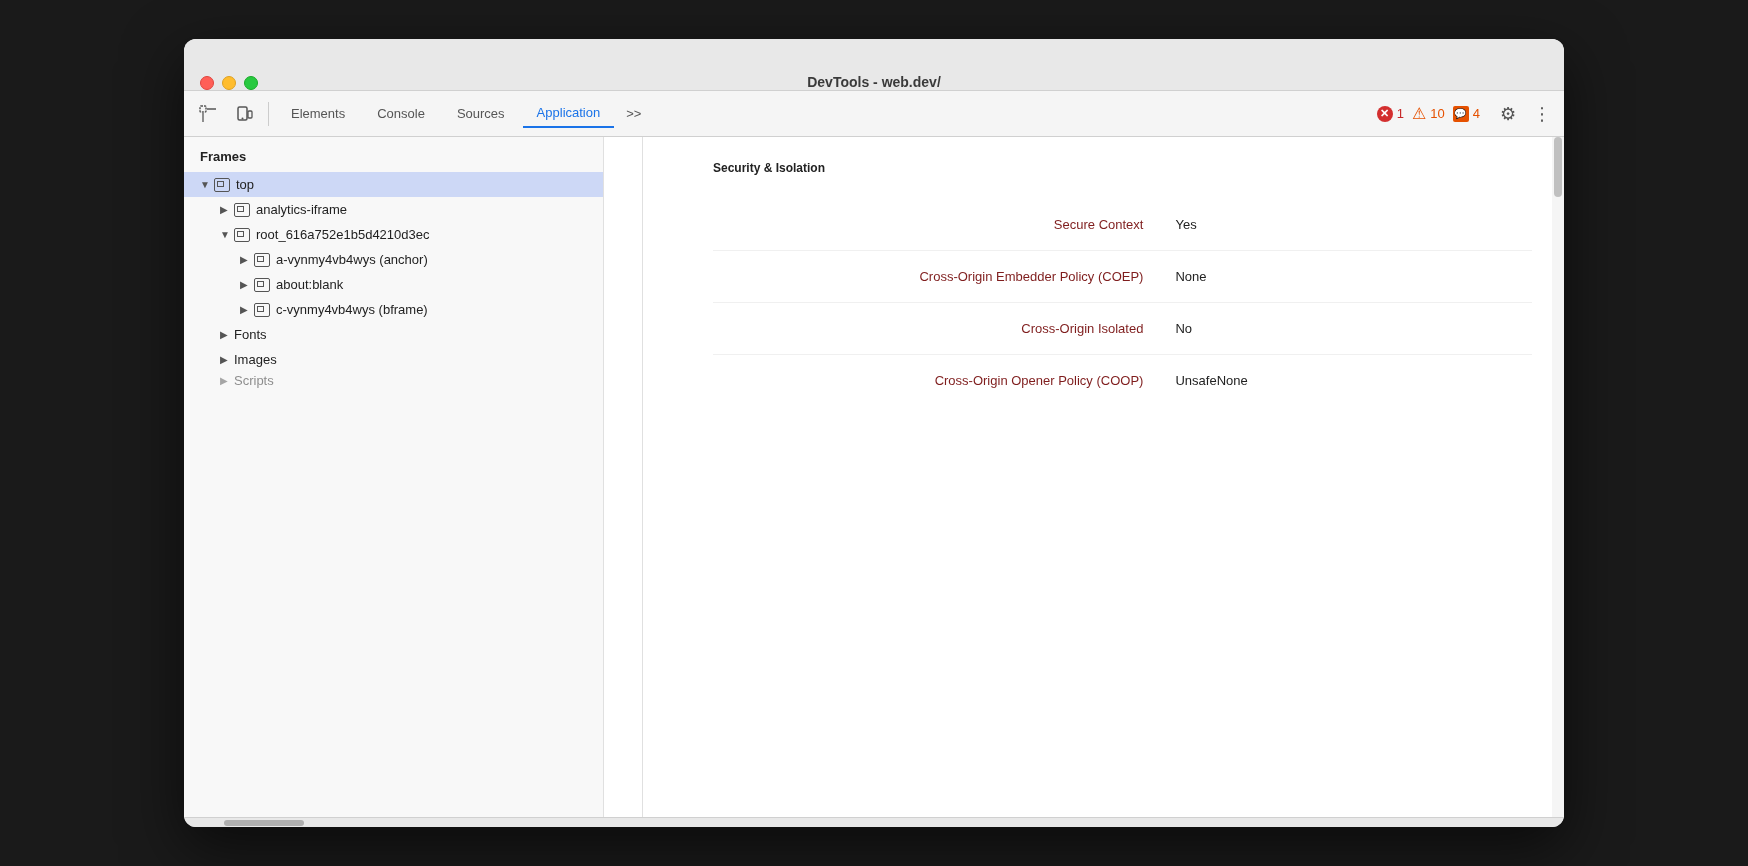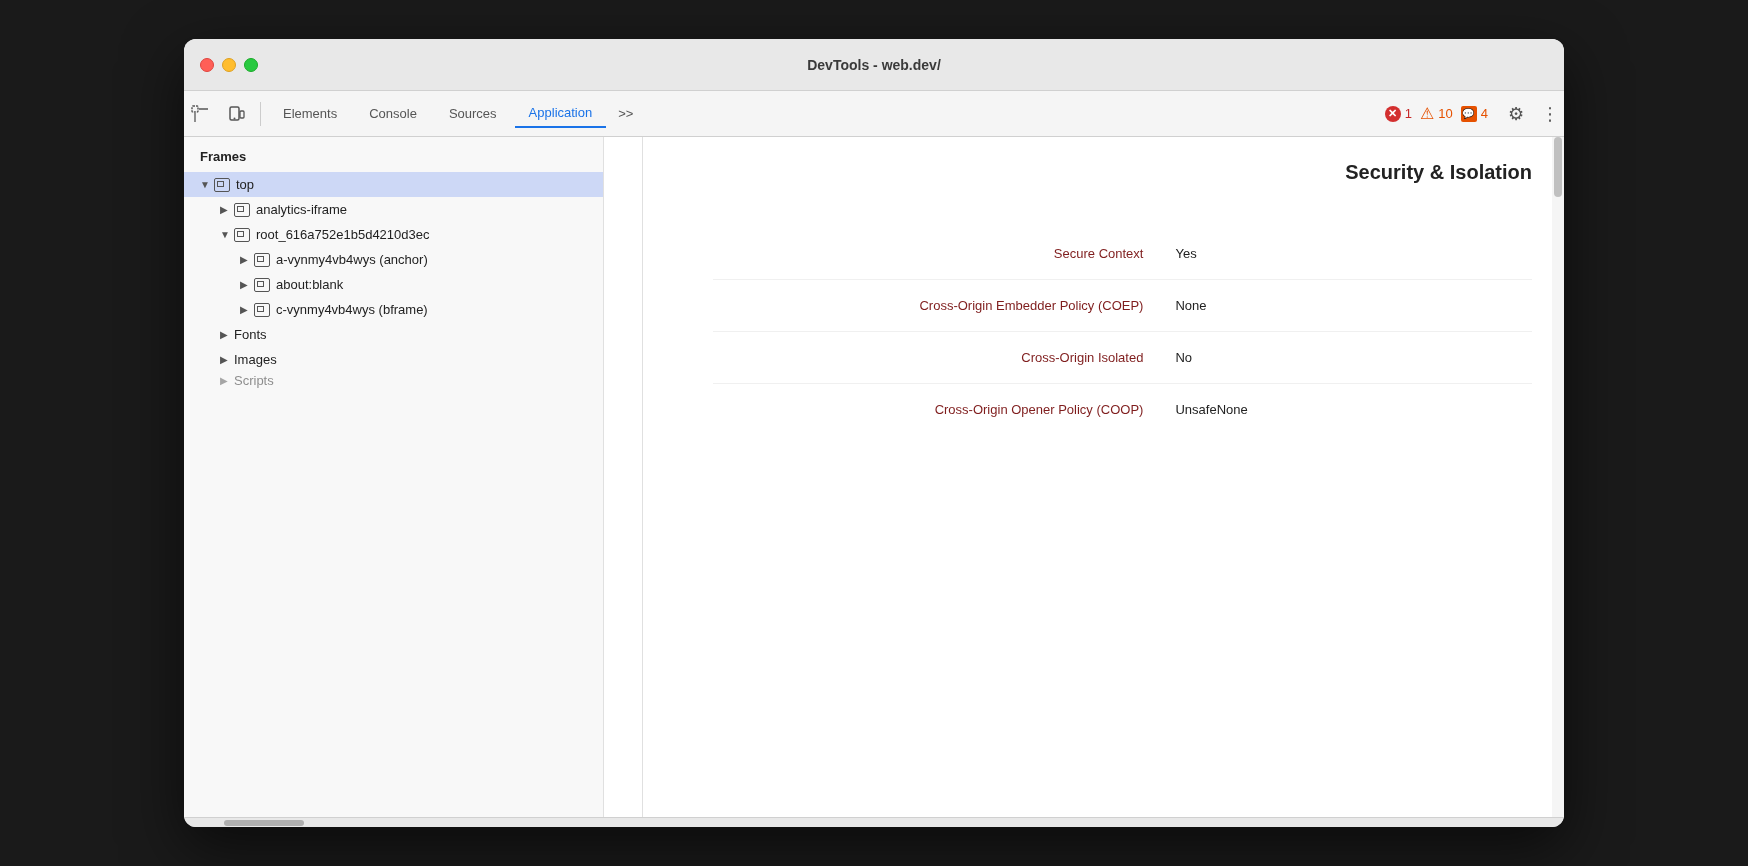--- a/index.html
+++ b/index.html
@@ -16,21 +16,21 @@
       background: #f0f0f0;
       border-radius: 12px;
       box-shadow: 0 20px 60px rgba(0,0,0,0.6);
       overflow: hidden;
     }
     
     .title-bar {
       background: #e8e8e8;
       height: 52px;
       display: flex;
-      align-items: center;
+      align-items: flex-end;
       justify-content: center;
       position: relative;
       border-bottom: 1px solid #d0d0d0;
     }
     .traffic-lights {
       position: absolute;
       left: 16px;
       display: flex;
       gap: 8px;
     }
@@ -48,21 +48,21 @@
       font-weight: 600;
       color: #3a3a3a;
     }
     
     .toolbar {
       background: #f5f5f5;
       border-bottom: 1px solid #d0d0d0;
       height: 46px;
       display: flex;
       align-items: center;
-      padding: 0 0;
+      padding: 0 8px;
       gap: 4px;
     }
     .toolbar-icon-btn {
       width: 32px;
       height: 32px;
       border: none;
       background: transparent;
       cursor: pointer;
       display: flex;
       align-items: center;
@@ -245,25 +245,25 @@
     .panel-scrollbar-thumb {
       position: absolute;
       top: 0;
       width: 8px;
       left: 2px;
       height: 60px;
       background: #c0c0c0;
       border-radius: 4px;
     }
     .panel-title {
-      font-size: 20px;
+      font-size: 12px;
       font-weight: 700;
       color: #222;
-      text-align: right;
-      margin-bottom: 44px;
+      text-align: left;
+      margin-bottom: 24px;
     }
     .info-table {
       width: 100%;
       border-collapse: collapse;
     }
     .info-table tr td {
       padding: 18px 12px;
       font-size: 13px;
       border-bottom: 1px solid #f0f0f0;
       vertical-align: middle;

